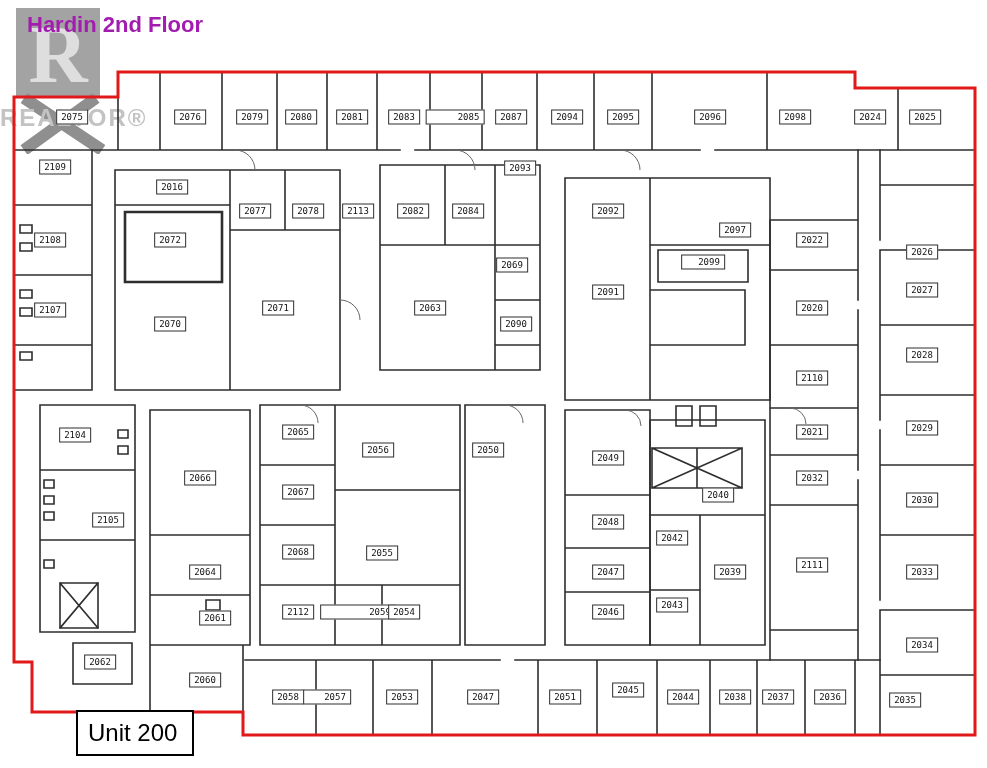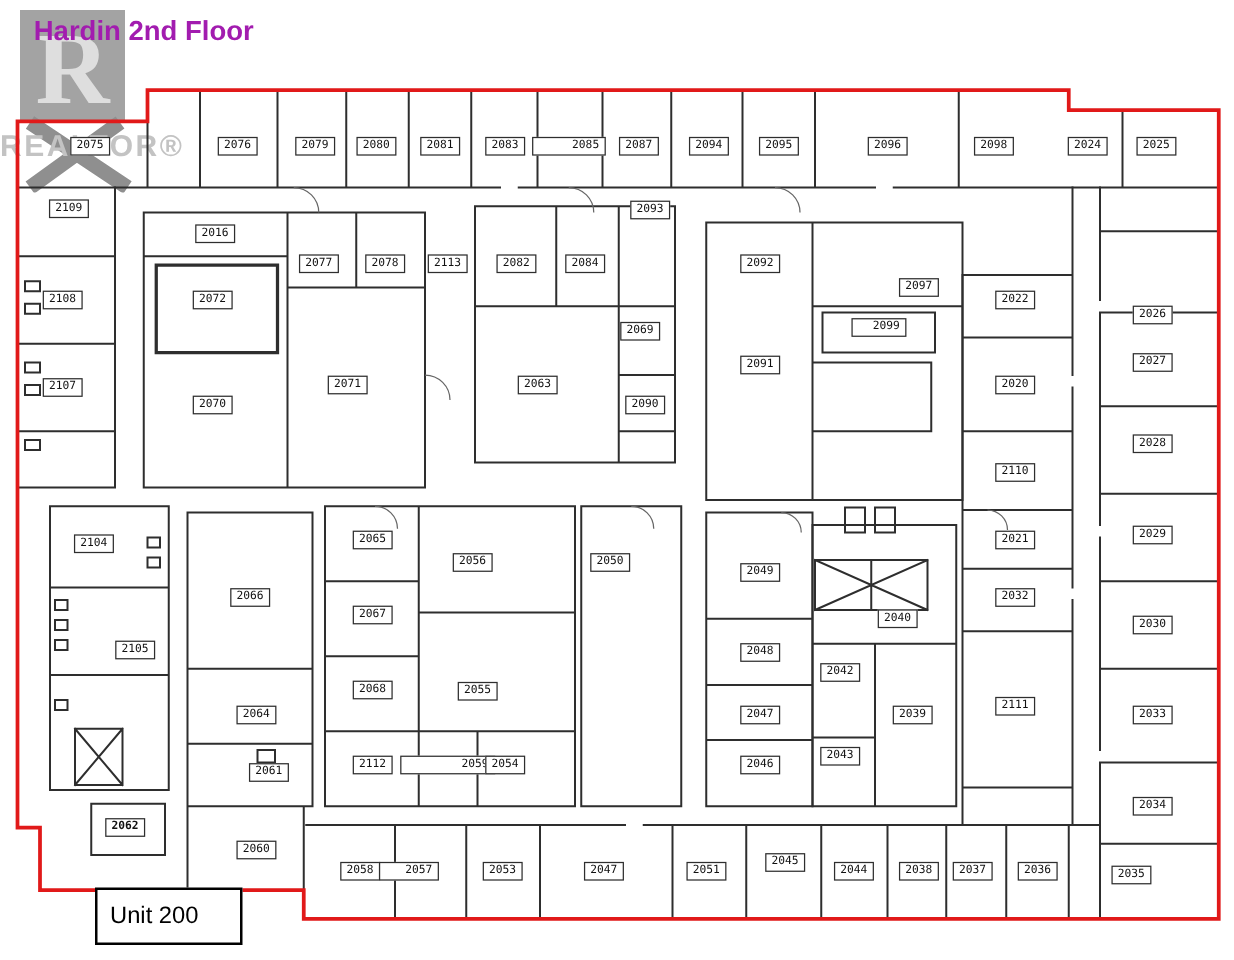--- a/index.html
+++ b/index.html
@@ -22,21 +22,21 @@
   .rooms{position:absolute;left:0;top:0;width:807px;height:768px;z-index:3;pointer-events:none;}
   .room-label{
     position:absolute;transform:translate(-50%,-50%);
     border:1px solid #2e2e2e;background:#ffffff;color:#111;
     font-family:"DejaVu Sans Mono","Liberation Mono",monospace;
     font-size:9px;line-height:13px;padding:0 4px;white-space:nowrap;
   }
   .unit-box{
     position:absolute;left:76px;top:710px;width:104px;height:42px;z-index:6;
     border:2px solid #000;background:#fff;display:flex;align-items:center;
-    padding-left:10px;font-size:19px;color:#000;
+    padding-left:10px;font-size:24px;color:#000;
     font-family:"Liberation Sans",sans-serif;
   }
 </style>
 </head>
 <body>
 
 <div class="canvas">
 
   <div class="realtor">
     <svg width="125" height="150" viewBox="0 0 125 150">
@@ -168,21 +168,21 @@
       <div class="room-label" style="left: 608px; top: 572px;">2047</div>
       <div class="room-label" style="left: 608px; top: 612px;">2046</div>
       <div class="room-label" style="left: 718px; top: 495px;">2040</div>
       <div class="room-label" style="left: 672px; top: 538px;">2042</div>
       <div class="room-label" style="left: 730px; top: 572px;">2039</div>
       <div class="room-label" style="left: 672px; top: 605px;">2043</div>
       <div class="room-label" style="left: 812px; top: 565px;">2111</div>
       <div class="room-label" style="left: 922px; top: 572px;">2033</div>
       <div class="room-label" style="left: 922px; top: 645px;">2034</div>
       <div class="room-label" style="left: 905px; top: 700px;">2035</div>
-      <div class="room-label" style="left: 100px; top: 662px; font-weight: bold;">2062</div>
+      <div class="room-label" style="left: 100px; top: 662px;">2062</div>
       <div class="room-label" style="left: 205px; top: 680px;">2060</div>
       <div class="room-label" style="left: 288px; top: 697px;">2058</div>
       <div class="room-label" style="left: 327px; top: 697px; padding-left: 20px;">2057</div>
       <div class="room-label" style="left: 402px; top: 697px;">2053</div>
       <div class="room-label" style="left: 483px; top: 697px;">2047</div>
       <div class="room-label" style="left: 565px; top: 697px;">2051</div>
       <div class="room-label" style="left: 628px; top: 690px;">2045</div>
       <div class="room-label" style="left: 683px; top: 697px;">2044</div>
       <div class="room-label" style="left: 735px; top: 697px;">2038</div>
       <div class="room-label" style="left: 778px; top: 697px;">2037</div>

